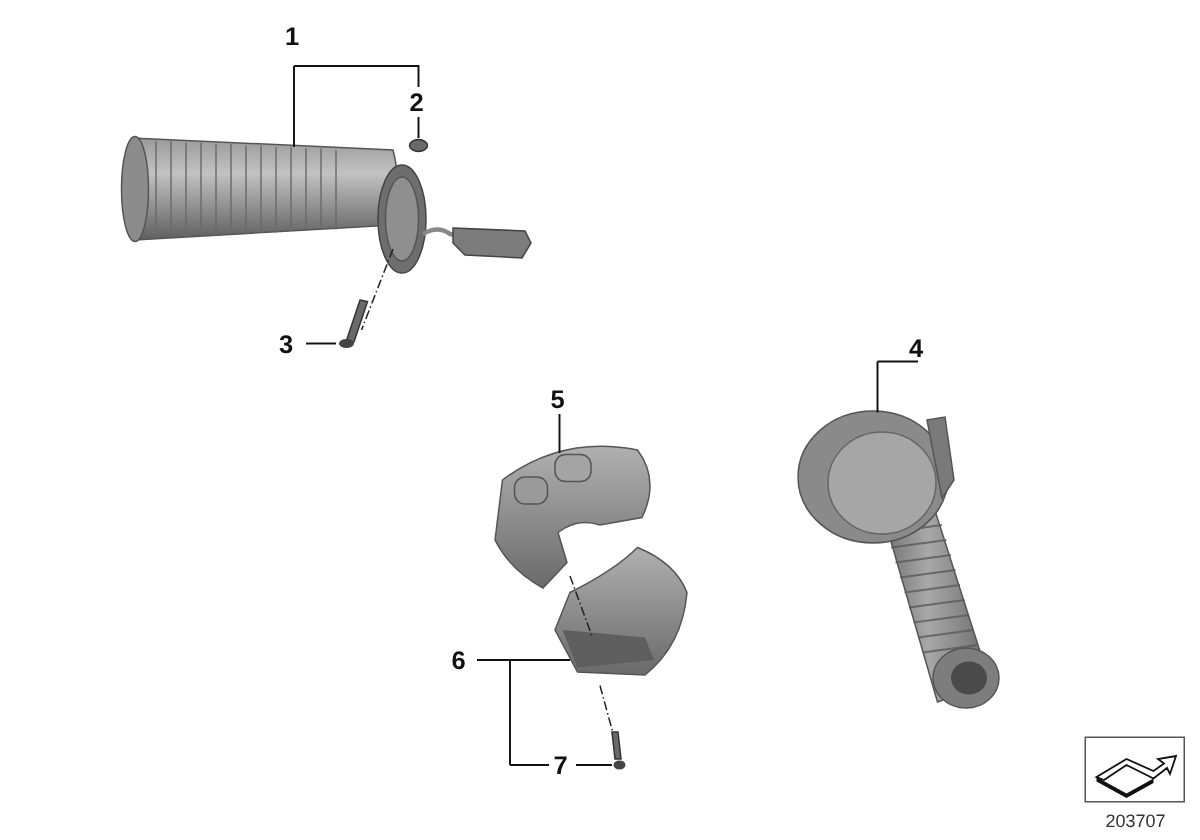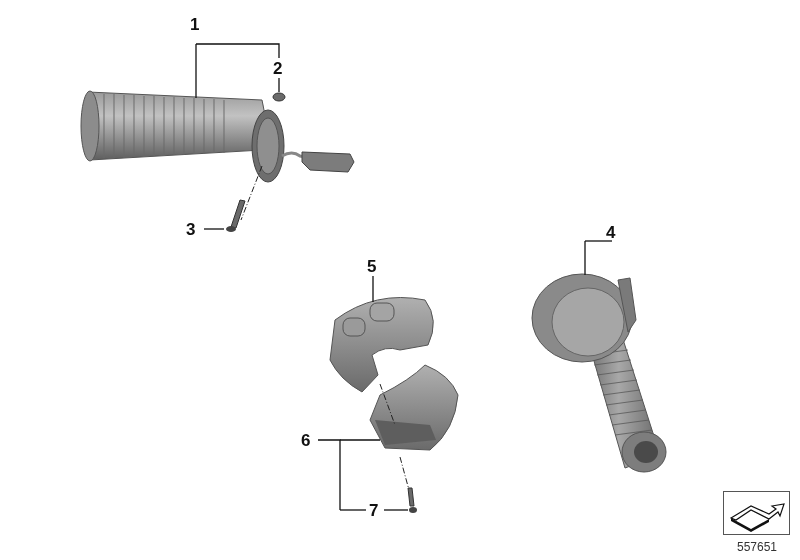--- a/index.html
+++ b/index.html
@@ -123,13 +123,13 @@
 <span class="label" style="left:367px;top:258px;">5</span>
 <span class="label" style="left:301px;top:432px;">6</span>
 <span class="label" style="left:369px;top:502px;">7</span>
 
 <div class="stamp">
   <svg width="65" height="42" viewBox="0 0 65 42">
     <path d="M7,26 L27,14 L45,22 L52,17 L48,14 L60,12 L56,24 L54,20 L45,27 L27,18 L12,28 Z" fill="#fff" stroke="#111" stroke-width="1.2"></path>
     <path d="M7,26 L7,29 L27,40 L45,30 L45,27 L27,37 Z" fill="#111"></path>
   </svg>
 </div>
-<div class="stamp-number">557651</div>
+<div class="stamp-number">203707</div>
 
 </body></html>

